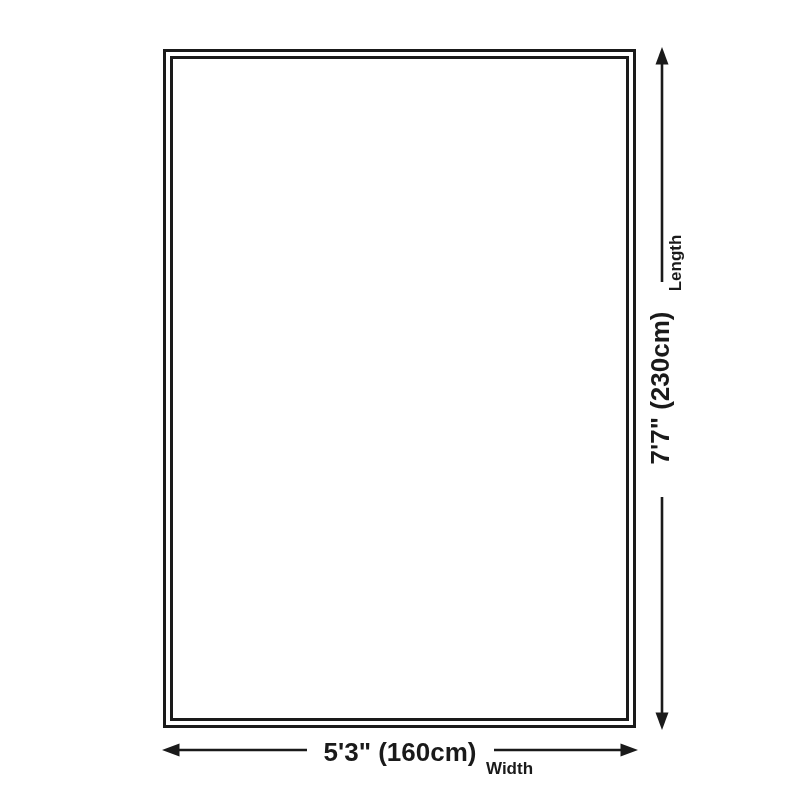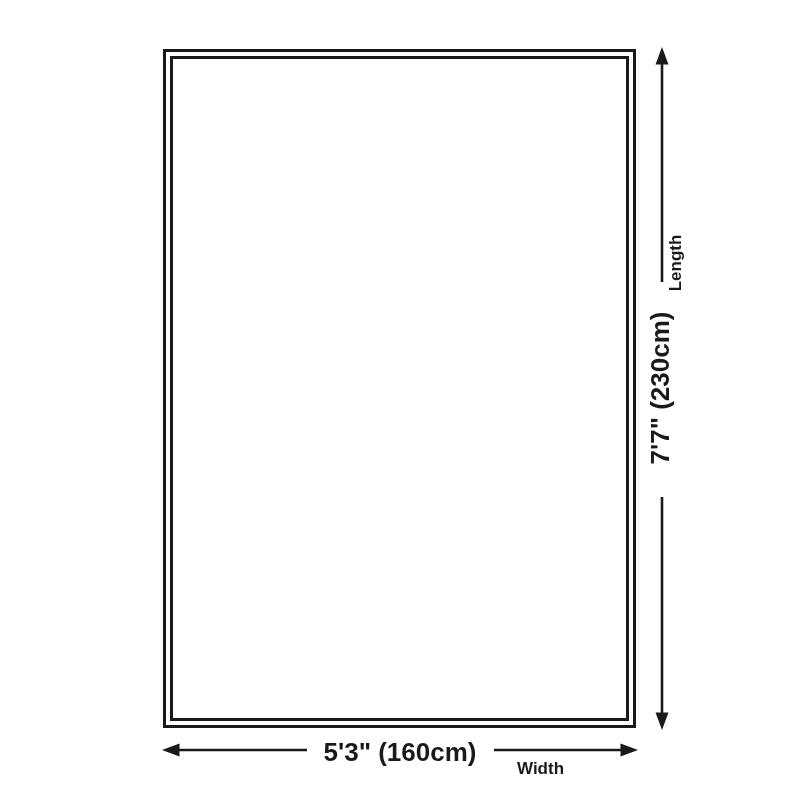--- a/index.html
+++ b/index.html
@@ -40,21 +40,21 @@
     color: var(--line);
     white-space: nowrap;
   }
   .value { font-size: 26px; line-height: 36px; }
   .label { font-size: 17px; line-height: 20px; }
   .width-value {
     left: 300px; top: 734px;
     width: 200px; text-align: center;
   }
   .width-label {
-    left: 486px; top: 759px; margin-left: 31px;
+    left: 486px; top: 759px;
   }
   .length-value {
     left: 560px; top: 370px;
     width: 200px; height: 36px;
     text-align: center;
     transform: rotate(-90deg);
   }
   .length-label {
     left: 636px; top: 253px;
     width: 80px; height: 20px;

